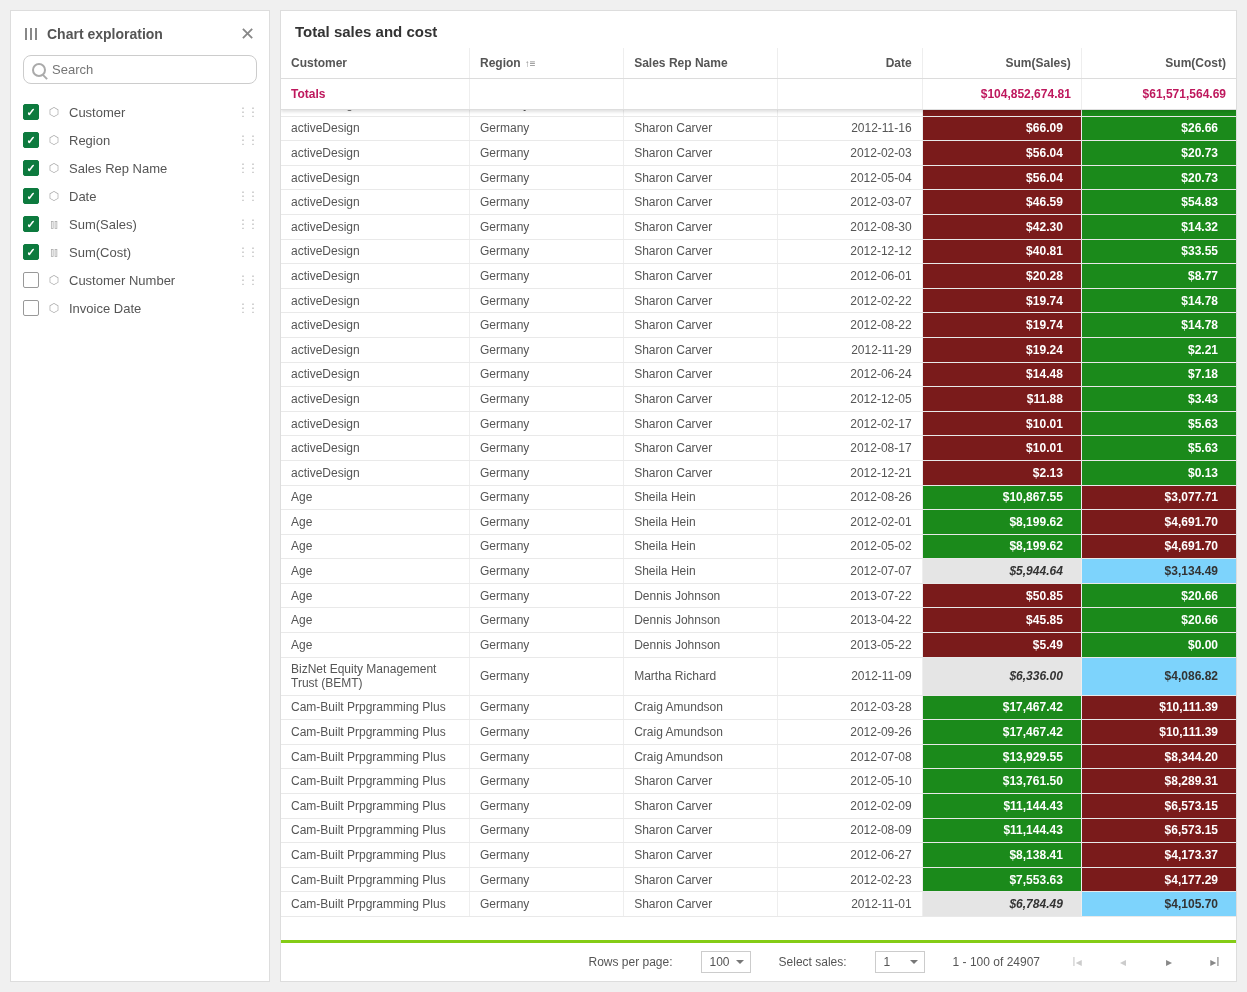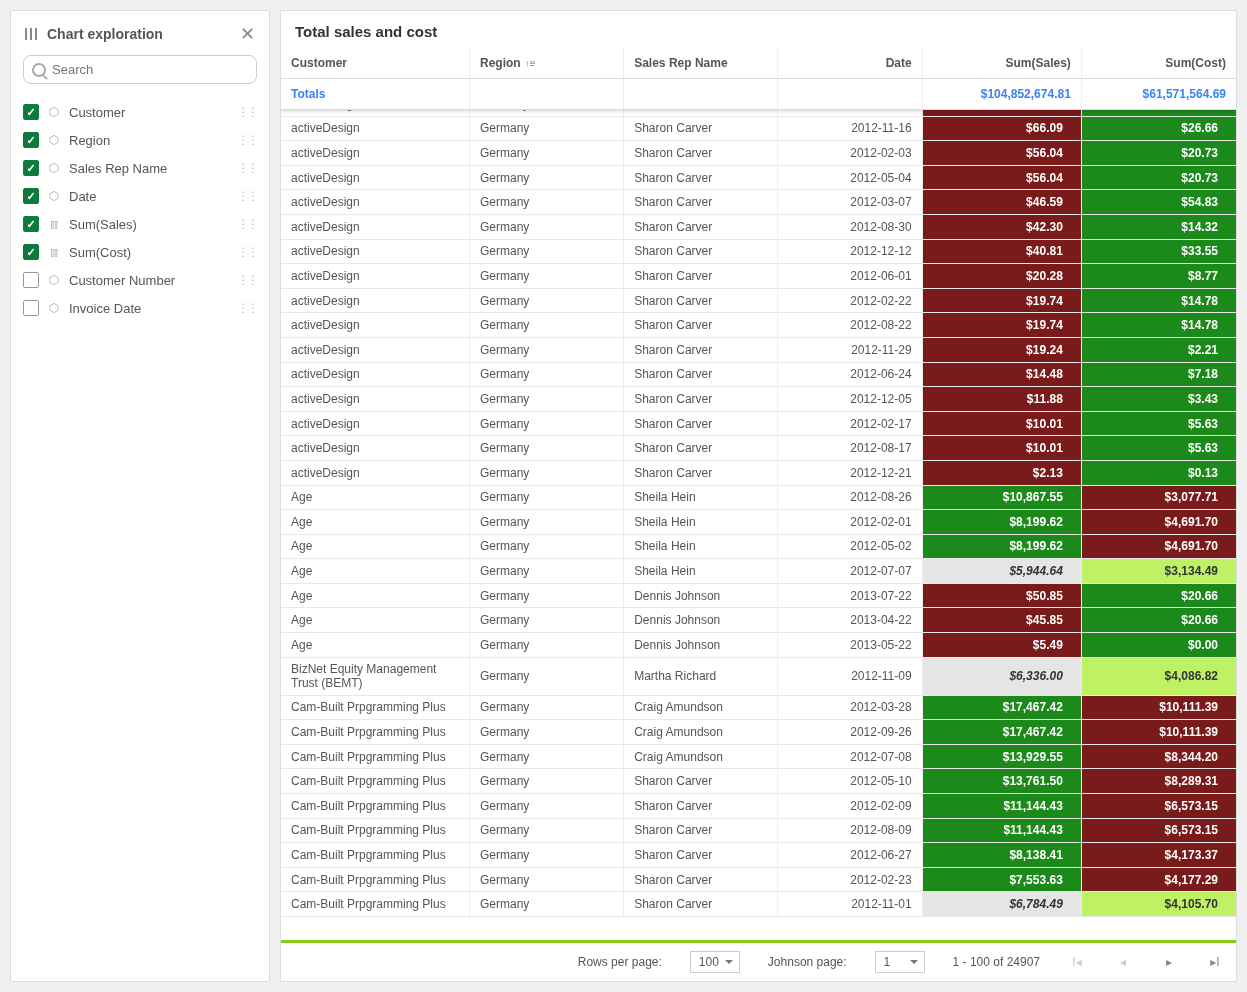--- a/index.html
+++ b/index.html
@@ -21,40 +21,40 @@
 .chk { width:16px; height:16px; border:1px solid #999; border-radius:2px; display:flex; align-items:center; justify-content:center; }
 .chk.on { background:#0d7a3e; border-color:#0d7a3e; color:#fff; }
 .chk.on::after { content:"✓"; font-size:11px; font-weight:bold; }
 .dim-icon, .meas-icon { width:14px; height:14px; font-size:12px; color:#aaa; display:flex; align-items:center; justify-content:center; }
 .field-label { flex:1; color:#555; font-size:13px; }
 .drag-icon { color:#bbb; font-size:12px; letter-spacing:-2px; }
 .main { flex:1; background:#fff; border:1px solid #ddd; display:flex; flex-direction:column; overflow:hidden; position:relative; }
 .title-bar { padding: 12px 14px 8px; font-weight:bold; font-size:15px; color:#333; }
 .head-row, .totals-row { display:flex; border-bottom:1px solid #ddd; }
 .head-row { font-weight:bold; font-size:12px; color:#555; }
-.totals-row { font-weight:bold; font-size:12px; color:#3b82f6; box-shadow:0 2px 3px rgba(0,0,0,0.12); position:relative; z-index:2; }
+.totals-row { font-weight:bold; font-size:12px; color:#be185d; box-shadow:0 2px 3px rgba(0,0,0,0.12); position:relative; z-index:2; }
 .cell { padding:8px 10px; border-right:1px solid #eee; overflow:hidden; text-overflow:ellipsis; }
 .c-cust { width:190px; }
 .c-reg  { width:155px; }
 .c-rep  { width:155px; }
 .c-date { width:145px; text-align:right; }
 .c-sales{ width:160px; text-align:right; }
 .c-cost { width:155px; text-align:right; border-right:none; }
 .sort-ind { font-size:10px; color:#888; margin-left:4px; }
 .grid-body { flex:1; overflow-y:auto; position:relative; }
 .row { display:flex; border-bottom:1px solid #e9e9e9; font-size:12px; color:#555; height:24.6px; align-items:stretch; }
 .row.tall { height:38px; }
 .row .cell { display:flex; align-items:center; }
 .row .c-date, .row .c-sales, .row .c-cost { justify-content:flex-end; }
 .val { color:#fff; font-weight:bold; padding-right:8px; }
 .bg-darkred { background:#7a1b1b; }
 .bg-green   { background:#1b8a1b; }
 .bg-yellow  { background:#e5e5e5;font-style:italic; }
 .bg-yellow .val { color:#333; }
-.bg-orange  { background:#bef264; }
+.bg-orange  { background:#7dd3fc; }
 .bg-orange .val { color:#333; }
 .footer { border-top:3px solid #84cc16; padding:8px 12px; display:flex; align-items:center; justify-content:flex-end; gap:28px; font-size:12px; color:#555; }
 .sel { border:1px solid #ccc; padding:3px 20px 3px 8px; position:relative; min-width:50px; text-align:left; }
 .sel::after { content:""; position:absolute; right:6px; top:50%; margin-top:-2px; border:4px solid transparent; border-top-color:#777; }
 .pager-btn { width:18px; height:18px; display:flex; align-items:center; justify-content:center; color:#888; cursor:pointer; }
 .pager-btn.disabled { color:#ccc; }
 
 .grid-body::-webkit-scrollbar { width:14px; }
 .grid-body::-webkit-scrollbar-thumb { background:#ccc; border:3px solid #fff; border-radius:8px; }
 .grid-body::-webkit-scrollbar-button { height:14px; background:#fff; }
@@ -546,21 +546,21 @@
           </div>
           <div class="cell c-cost bg-orange">
             <span class="val">$4,105.70</span>
           </div>
         </div>
       </div>
 
     <div class="footer">
       <span>Rows per page:</span>
       <span class="sel"><span>100</span></span>
-      <span>Johnson page:</span>
+      <span>Select sales:</span>
       <span class="sel"><span>1</span></span>
       <span>1 - 100 of 24907</span>
       <span class="pager-btn disabled">I◂</span>
       <span class="pager-btn disabled">◂</span>
       <span class="pager-btn">▸</span>
       <span class="pager-btn">▸I</span>
     </div>
   </main>
 
 </div>

